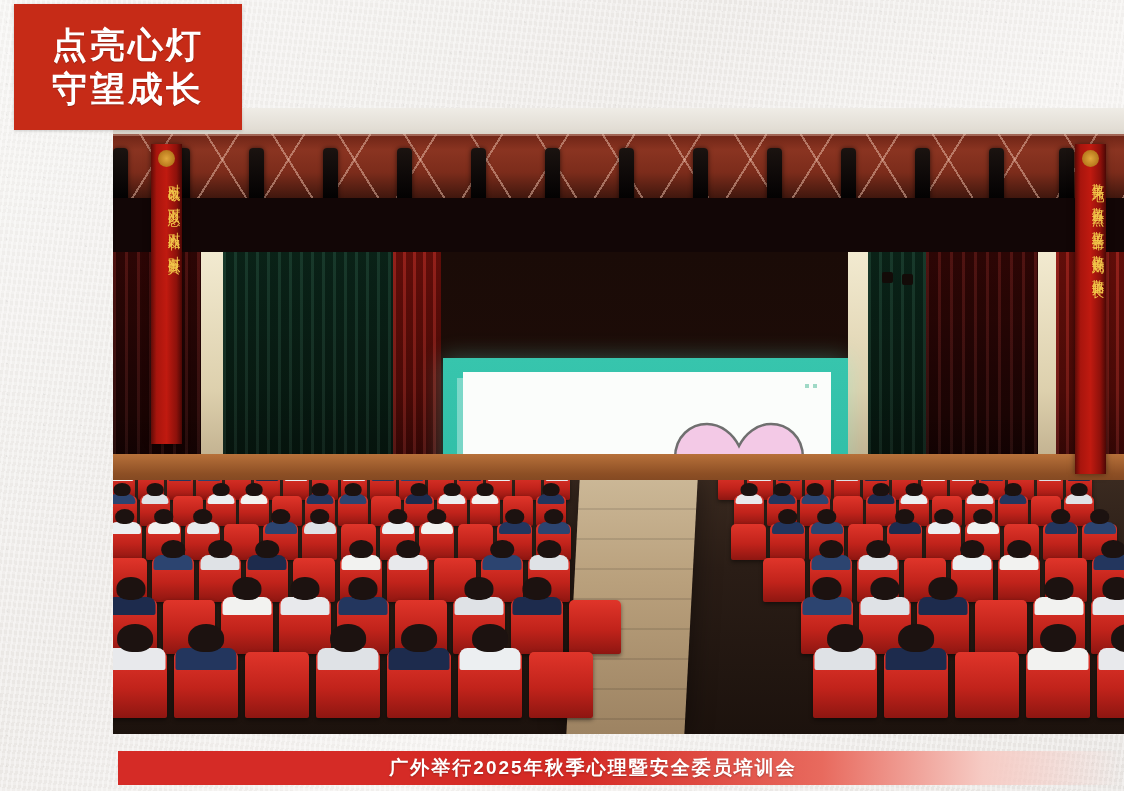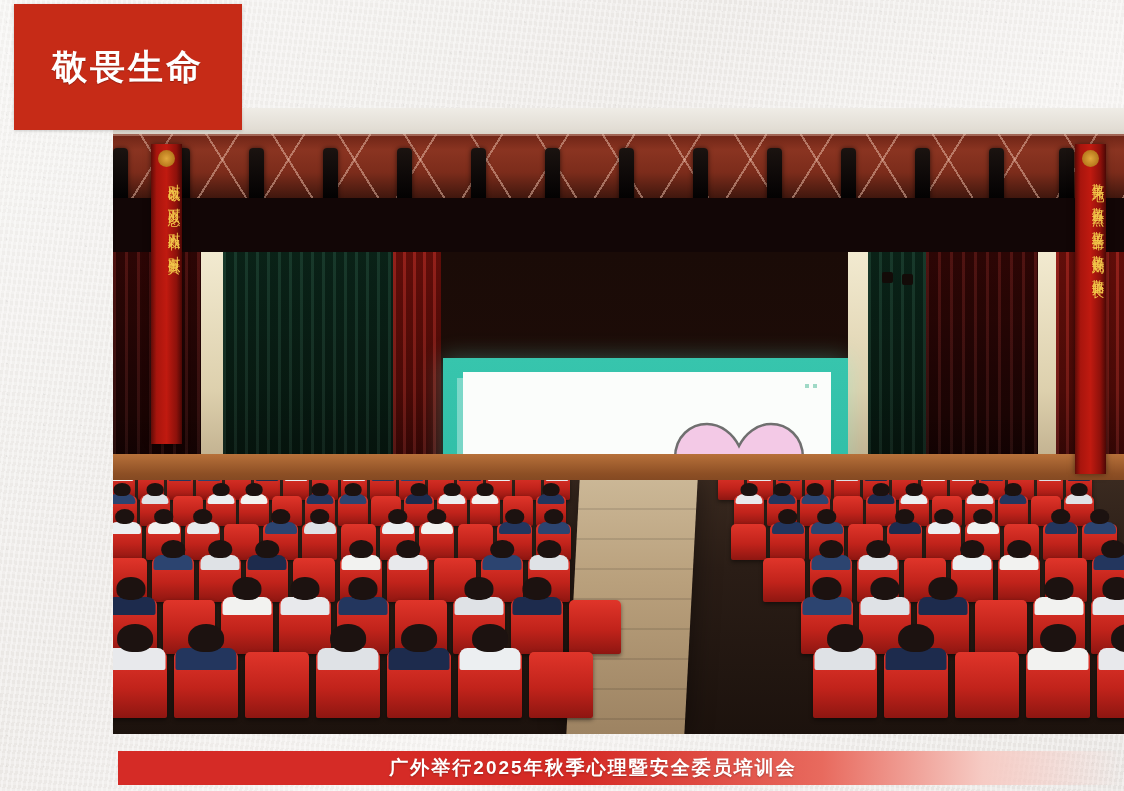--- a/index.html
+++ b/index.html
@@ -333,21 +333,22 @@
     transform: translateX(-28px);
     text-shadow: 0 1px 2px rgba(0,0,0,.25);
   }
 </style>
 </head>
 <body>
 
 <div class="page-bg"></div>
 
 <div class="badge">
-  <div class="badge-line">敬畏生命</div>
+  <div class="badge-line">点亮心灯</div>
+  <div class="badge-line">守望成长</div>
 </div>
 
 <div class="photo">
 
   <div class="hall-ceiling"></div>
 
   <div class="truss">
     <div class="truss-lamp" style="left:62px"></div>
     <div class="truss-lamp" style="left:136px"></div>
     <div class="truss-lamp" style="left" :210px=""></div>

